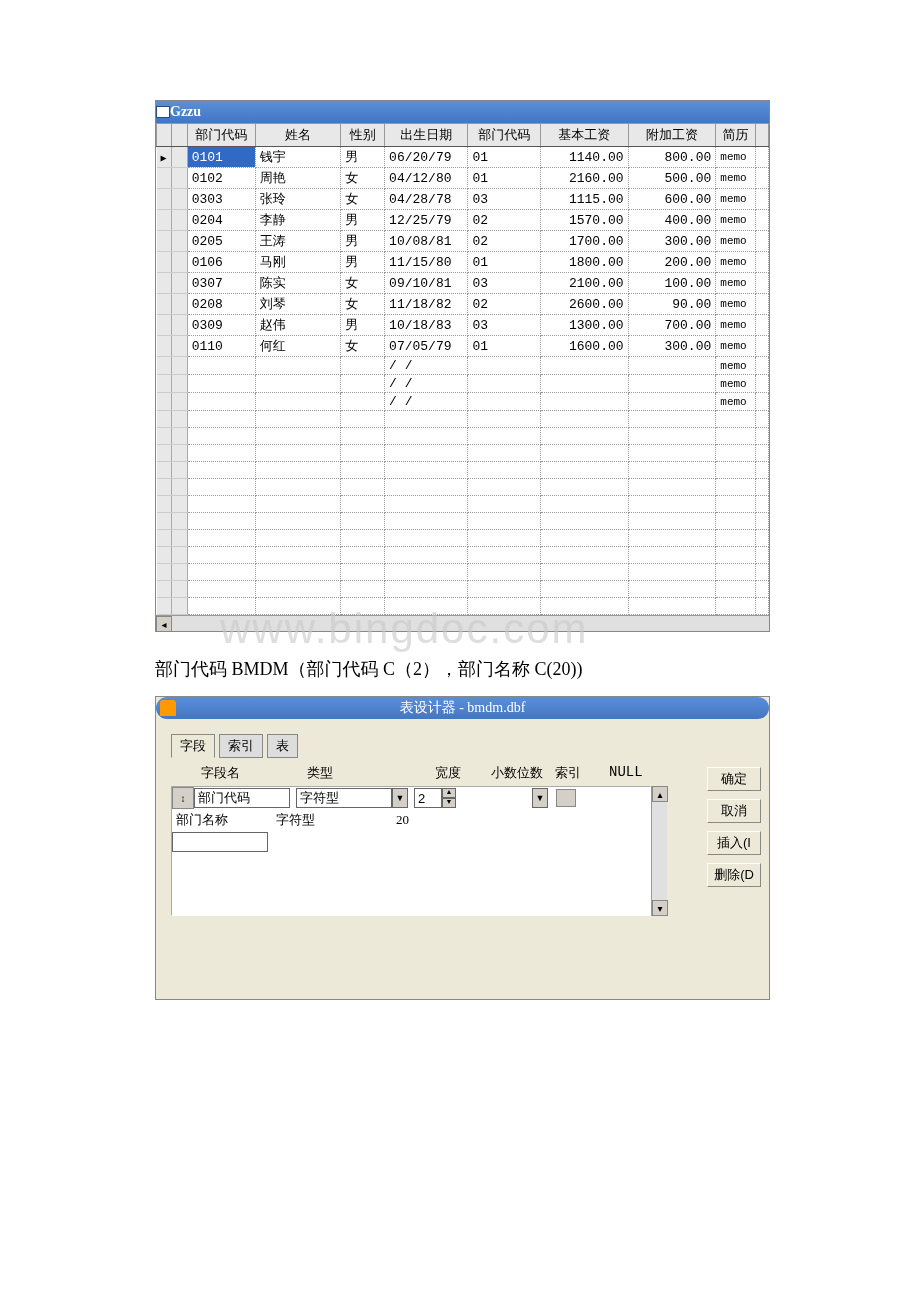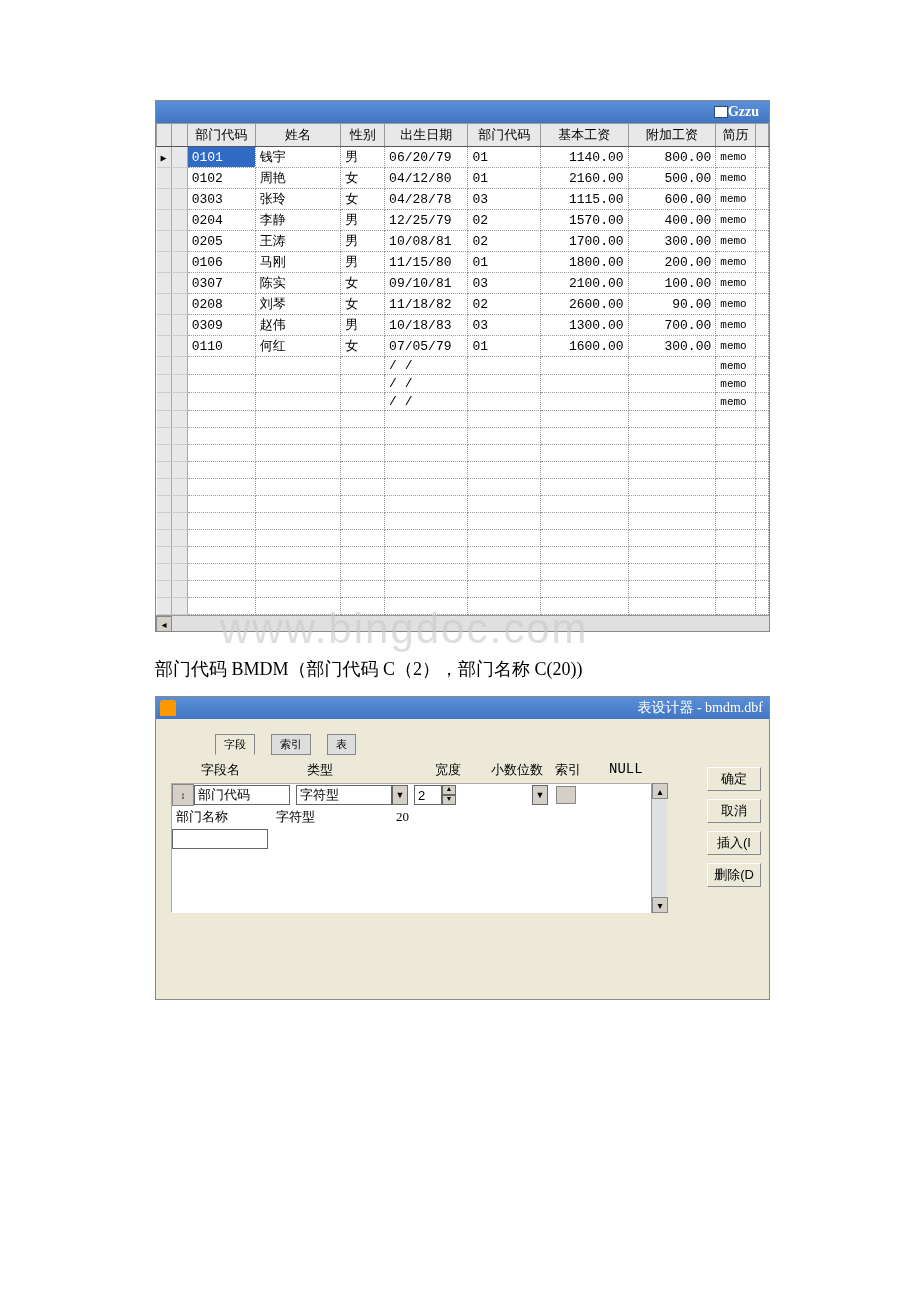--- a/index.html
+++ b/index.html
@@ -16,22 +16,22 @@
       font-size: 42px;
       font-family: Arial, sans-serif;
       color: rgba(200,200,200,0.6);
       pointer-events: none; z-index: 50;
       letter-spacing: 2px;
     }
     
     .grid-window { border: 1px solid #888; background: #fff; position: relative; }
     .grid-titlebar {
       background: linear-gradient(#5a8fd8, #4276c3);
-      height: 22px; display: flex; align-items: center; justify-content: flex-end;
-      padding: 0 10px; color: #fff; font-size: 14px; font-weight: bold;
+      height: 22px; display: flex; align-items: center; justify-content: flex-start;
+      padding: 0 0; color: #fff; font-size: 14px; font-weight: bold;
     }
     .grid-titlebar .icon-box {
       width: 14px; height: 12px; background: #fff; border: 1px solid #2a4a7a;
       display:inline-block;
     }
     .data-grid { border-collapse: collapse; width: 100%; table-layout: fixed; font-size: 13px; }
     .data-grid th {
       background: #e8e8e8;
       border: 1px solid #999;
       border-bottom: 1px solid #555;
@@ -51,29 +51,29 @@
     .data-grid td.memo { font-family: "Courier New", monospace; font-size:11px; }
     .row-pointer { font-size:10px; }
     .scrollbar-h { height:16px; background:#e0e0e0; border-top:1px solid #999; display:flex; }
     .scroll-btn { width:16px; height:16px; background:#d4d0c8; border:1px solid #888; font-size:10px; display:flex; align-items:center; justify-content:center;}
     
     .caption-text { font-size: 18px; margin: 25px 0 15px 0; font-family: "SimSun", serif; }
     
     .designer-window { border:1px solid #888; background:#ece9d8; }
     .designer-titlebar {
       background: linear-gradient(#5a8fd8, #4276c3);
-      height: 22px; display:flex; align-items:center; justify-content:flex-end;
-      color:#fff; font-size:14px; padding:0 6px; position:relative;
+      height: 22px; display:flex; align-items:center; justify-content:center;
+      color:#fff; font-size:14px; padding:0 6px; position:relative;border-radius:11px;
     }
     .designer-titlebar .fox-icon {
       position:absolute; left:4px; top:3px; width:16px; height:16px;
       background:#f90; border-radius:3px 3px 0 0;
     }
     .designer-body { padding:15px 10px 60px 15px; position:relative; min-height:280px; }
-    .tabs { display:flex; gap:16px; margin-bottom:6px; font-size:11px;margin-left:44px; }
+    .tabs { display:flex; gap:4px; margin-bottom:6px; font-size:13px; }
     .tab { padding:2px 8px; border:1px solid #888; background:#ece9d8; position:relative; }
     .tab.active { background:#ece9d8; border-bottom:1px solid #ece9d8; z-index:2;}
     .tab:not(.active){ background:#ddd; }
     .field-headers { display:flex; font-size:13px; padding-left:30px; gap:0; margin-bottom:4px;}
     .fh { text-align:left; }
     .field-list-wrap { display:flex; }
     .field-list { border:1px inset #fff; background:#fff; width:480px; height:130px; position:relative;}
     .field-row { display:flex; align-items:center; height:22px; font-size:13px; position:relative;}
     .row-handle { width:22px; height:22px; background:#d4d0c8; border:1px solid #888; font-size:10px; display:flex; align-items:center; justify-content:center;}
     .field-input {

